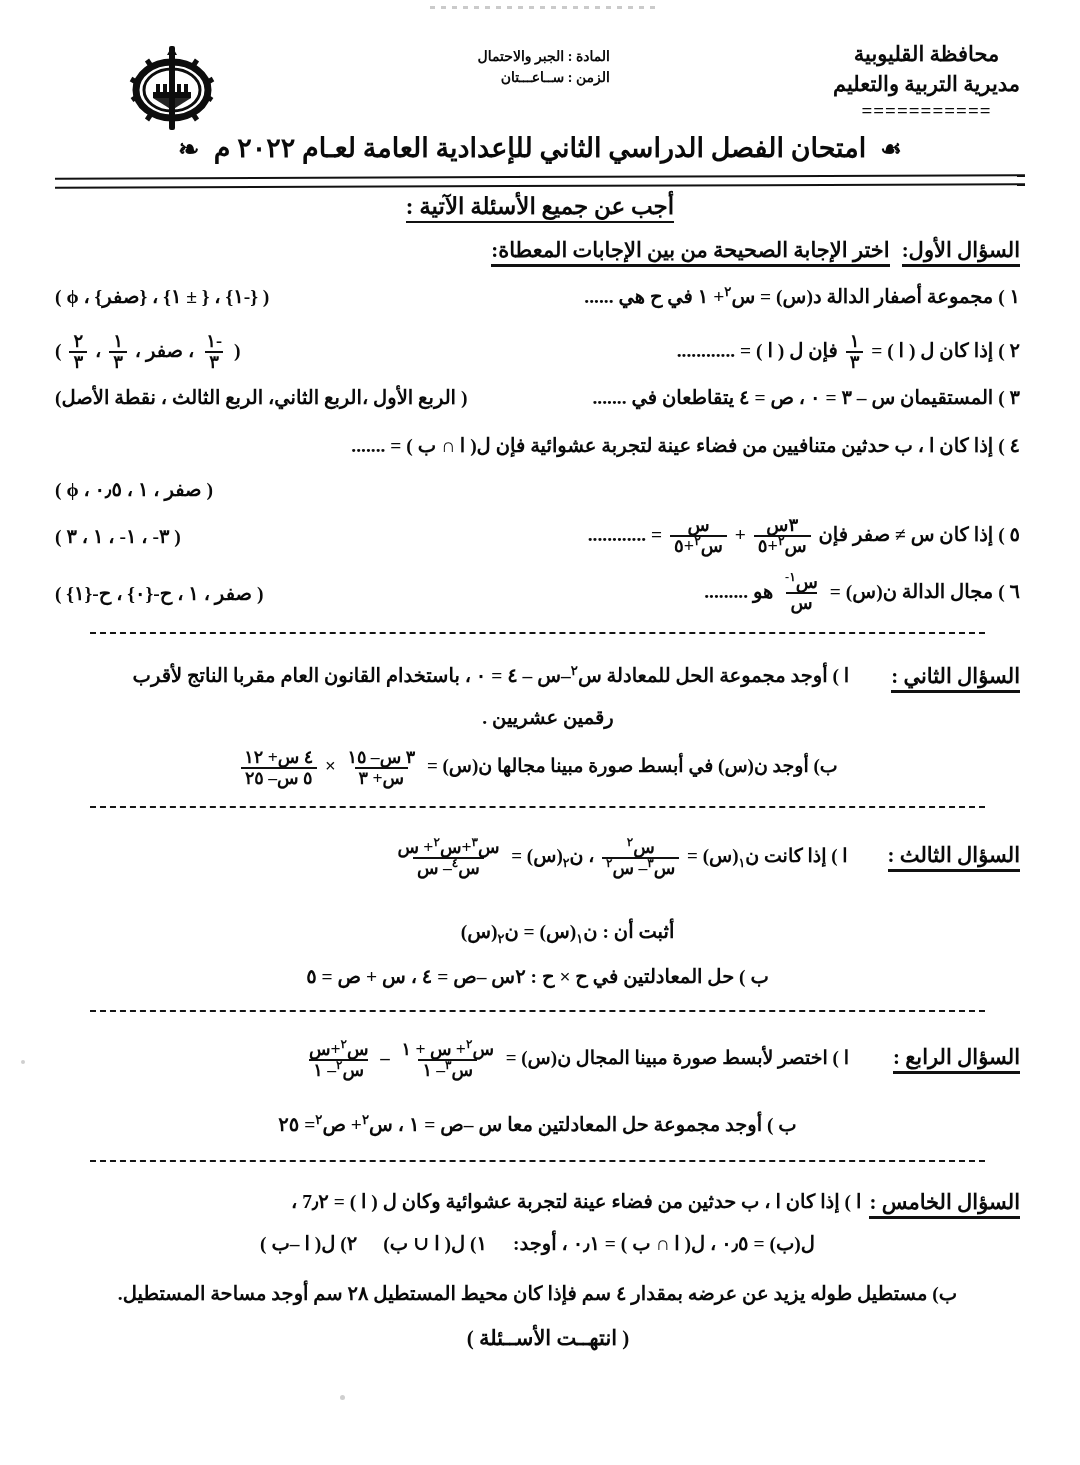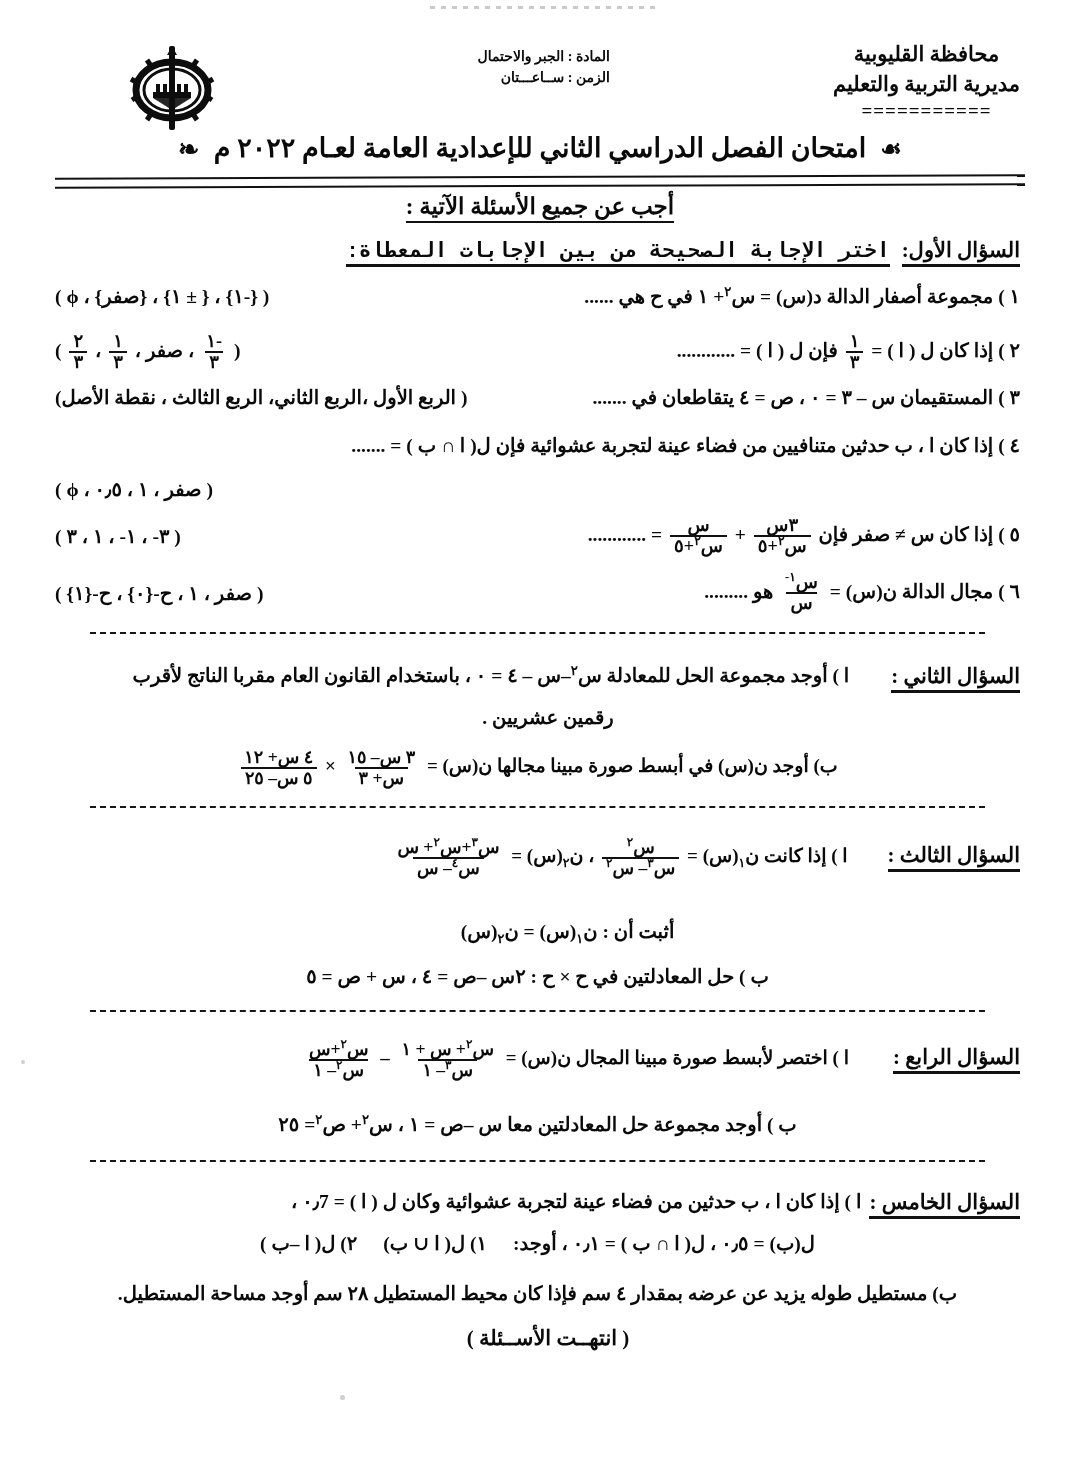--- a/index.html
+++ b/index.html
@@ -265,21 +265,21 @@
     <span class="curl">☙</span>
   </div>
   <div class="double-rule"></div>
 
   <div class="answer-all">
     <span>أجب عن جميع الأسئلة الآتية :</span>
   </div>
 
   <div class="row" style="top:238px;">
     <span class="qhead">السؤال الأول:</span>
-    <span class="qhead" style="margin-right:12px;font-family:Liberation Mono, monospace;">اختر الإجابة الصحيحة من بين الإجابات المعطاة:</span>
+    <span class="qhead" style="margin-right:12px;">اختر الإجابة الصحيحة من بين الإجابات المعطاة:</span>
   </div>
 
   <div class="row" style="top:285px;justify-content:space-between;">
     <span class="txt">
       <span>١ )</span>
       <span>مجموعة أصفار الدالة د(س) = س</span><span class="sup">٢</span><span>+ ١  في ح هي ......</span>
     </span>
     <span class="options">( {-١} ، { ± ١} ، {صفر} ، ϕ )</span>
   </div>
 
@@ -449,21 +449,21 @@
       <span>أوجد مجموعة حل المعادلتين معا    س –ص =  ١   ،   س</span><span class="sup">٢</span><span>+ ص</span><span class="sup">٢</span><span>= ٢٥</span>
     </span>
   </div>
 
   <div class="dashline" style="top:1160px;"></div>
 
   <div class="row" style="top:1190px;">
     <span class="qhead">السؤال الخامس :</span>
     <span class="txt" style="margin-right:8px;">
       <span>ا )</span>
-      <span>إذا كان  ا ، ب حدثين من فضاء عينة لتجربة عشوائية وكان ل ( ا ) = ٠٫7 ، </span>
+      <span>إذا كان  ا ، ب حدثين من فضاء عينة لتجربة عشوائية وكان ل ( ا ) = 7٫٢ ، </span>
     </span>
   </div>
 
   <div class="row" style="top:1232px;justify-content:center;gap:26px;">
     <span class="txt">ل(ب) = ٠٫٥ ، ل( ا ∩ ب ) = ٠٫١ ، أوجد:</span>
     <span class="txt">١) ل( ا ∪ ب)</span>
     <span class="txt">٢) ل( ا –ب )</span>
   </div>
 
   <div class="row" style="top:1282px;justify-content:center;">

